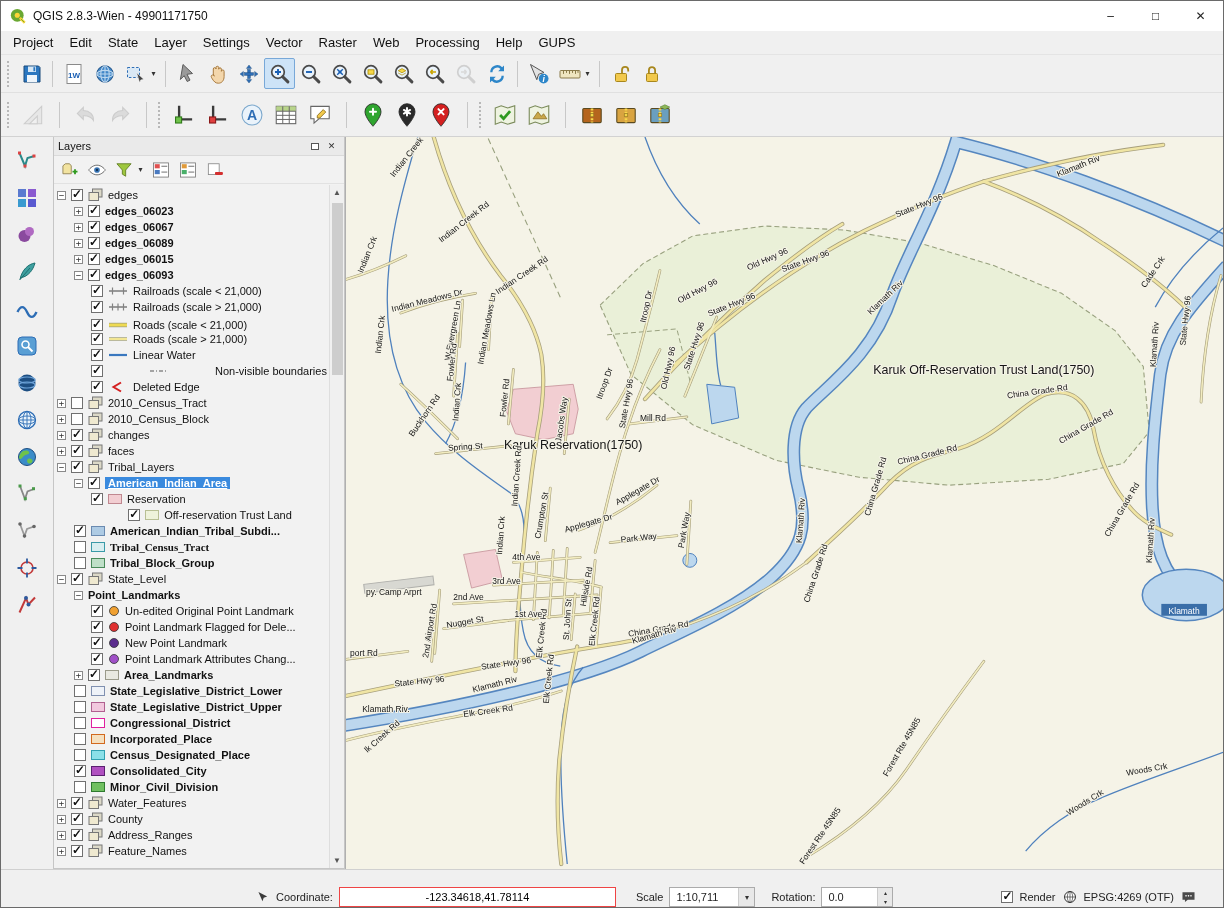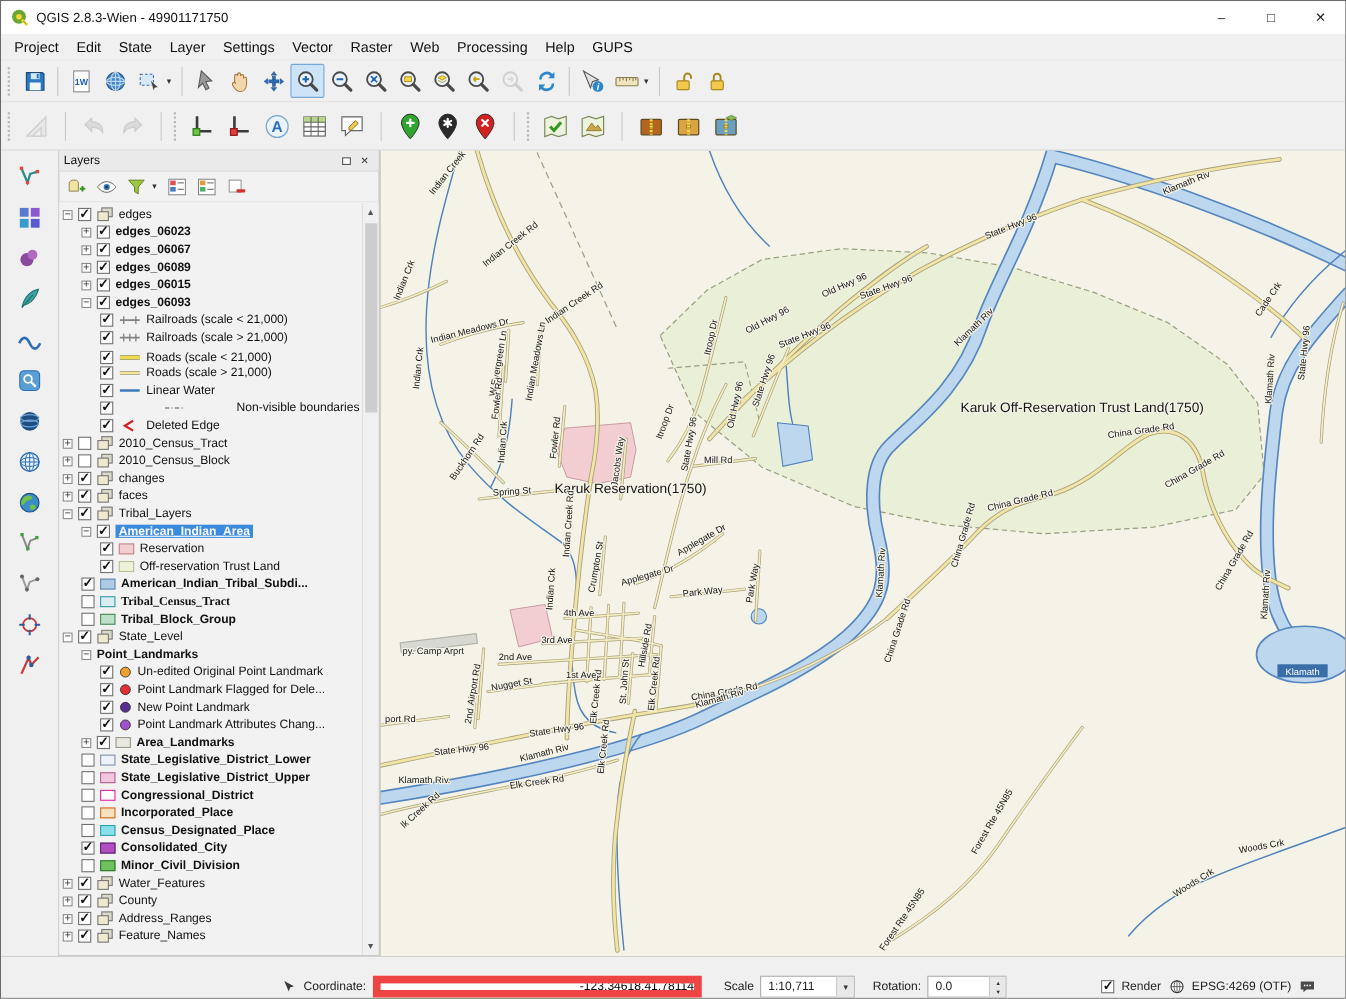--- a/index.html
+++ b/index.html
@@ -70,22 +70,22 @@
   .vs-thumb { width:11px; height:172px; background:#cdcdcd; margin-top:3px; }
   .vs-bottom { margin-top:auto; }
   
   .map-wrap { flex:1; position:relative; border-left:1px solid #b0b0b0; background:#f5f3e7; }
   svg.map { position:absolute; inset:0; width:100%; height:100%; }
   
   .statusbar { flex:0 0 30px; background:#f0f0f0; border-top:1px solid #d0d0d0; display:flex;
                align-items:center; font-size:11px; color:#222; padding:17px 26px 0 8px; gap:6px; }
   .sb-spacer { width:240px; }
   .sb-icon { display:flex; align-items:center; }
-  .sb-input { width:299px; height:20px; border:7px solid #ef4444; background:#fff;
-              text-align:right; font-size:11px; font-family:inherit; padding:0; }
+  .sb-input { width:277px; height:20px; border:1px solid #ef4444; background:#fff;
+              text-align:center; font-size:11px; font-family:inherit; padding:0; }
   .sb-combo { width:86px; height:20px; border:1px solid #ababab; background:#fff; display:flex;
               align-items:center; font-size:11px; padding-left:6px; }
   .sb-combo .val { flex:1; }
   .sb-combo .car { width:16px; height:100%; display:flex; align-items:center; justify-content:center;
                    font-size:8px; background:#e8e8e8; border-left:1px solid #ccc; color:#333; }
   .sb-spin { width:72px; }
   .spin-btns { width:15px; height:100%; display:flex; flex-direction:column; border-left:1px solid #ccc;
                background:#e8e8e8; }
   .spin-btns span { flex:1; font-size:6px; display:flex; align-items:center; justify-content:center; color:#333; }
   .sb-check { width:12px; height:12px; border:1px solid #707070; background:#fff; position:relative; }
@@ -692,21 +692,21 @@
             <span class="cb on"></span>
             <span class="tlabel b sel u">American_Indian_Area</span>
           </div>
           <div class="trow" style="padding-left: 37px;">
             <span class="cb on"></span>
             <span class="ticon">
               <span class="swatch" style="background:#f2ced2;border-color:#c08890"></span>
             </span>
             <span class="tlabel">Reservation</span>
           </div>
-          <div class="trow" style="padding-left: 37px;">
+          <div class="trow" style="padding-left: 37px; justify-content: center;">
             <span class="cb on"></span>
             <span class="ticon">
               <span class="swatch" style="background:#eef2da;border-color:#b8bf94"></span>
             </span>
             <span class="tlabel">Off-reservation Trust Land</span>
           </div>
           <div class="trow" style="padding-left: 20px;">
             <span class="cb on"></span>
             <span class="ticon">
               <span class="swatch" style="background:#aecbe4;border-color:#6a8ab0"></span>

